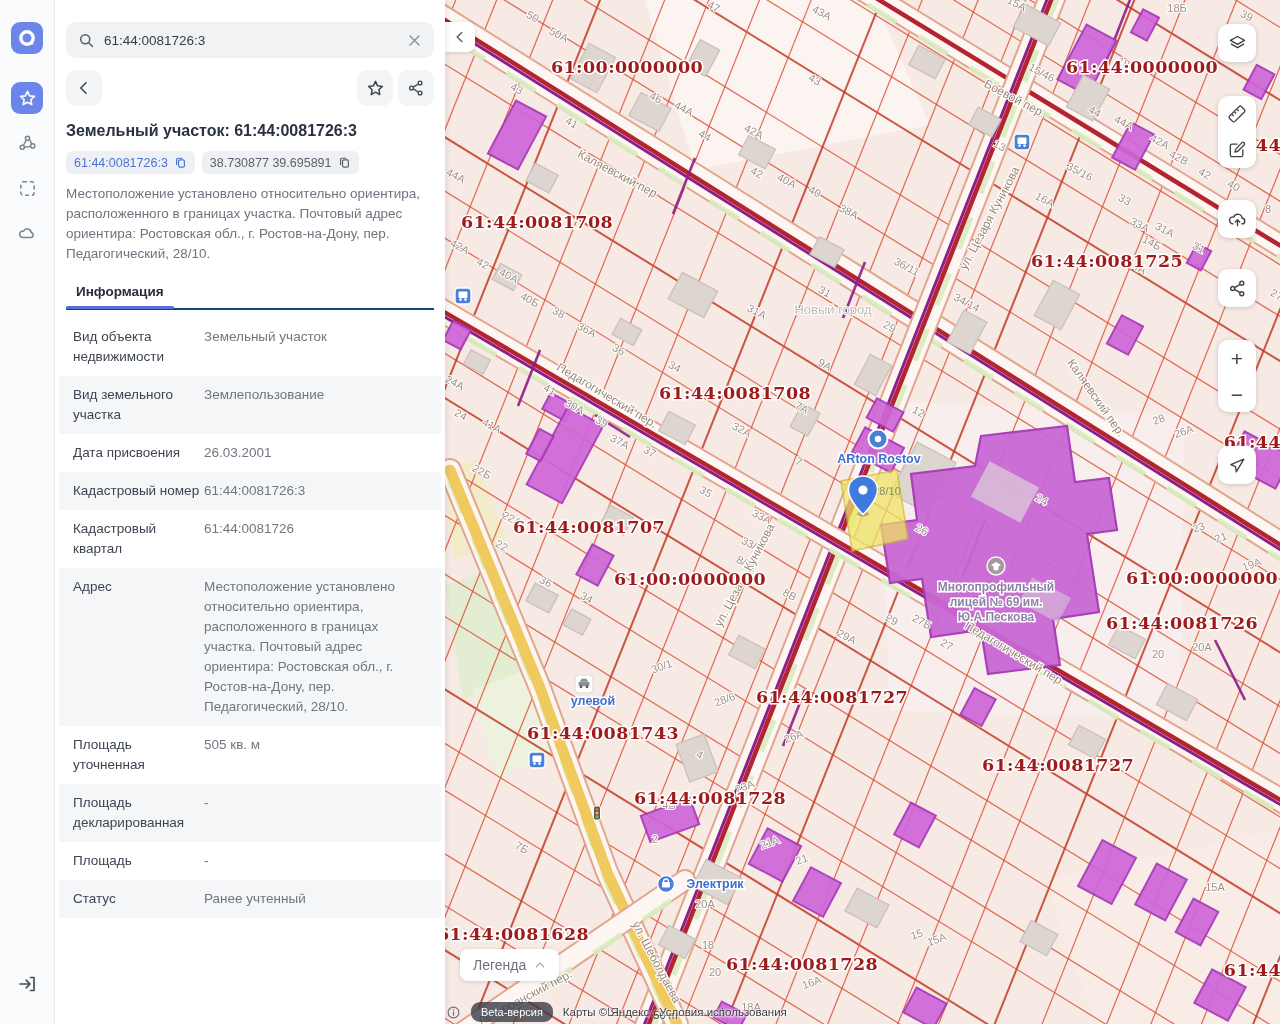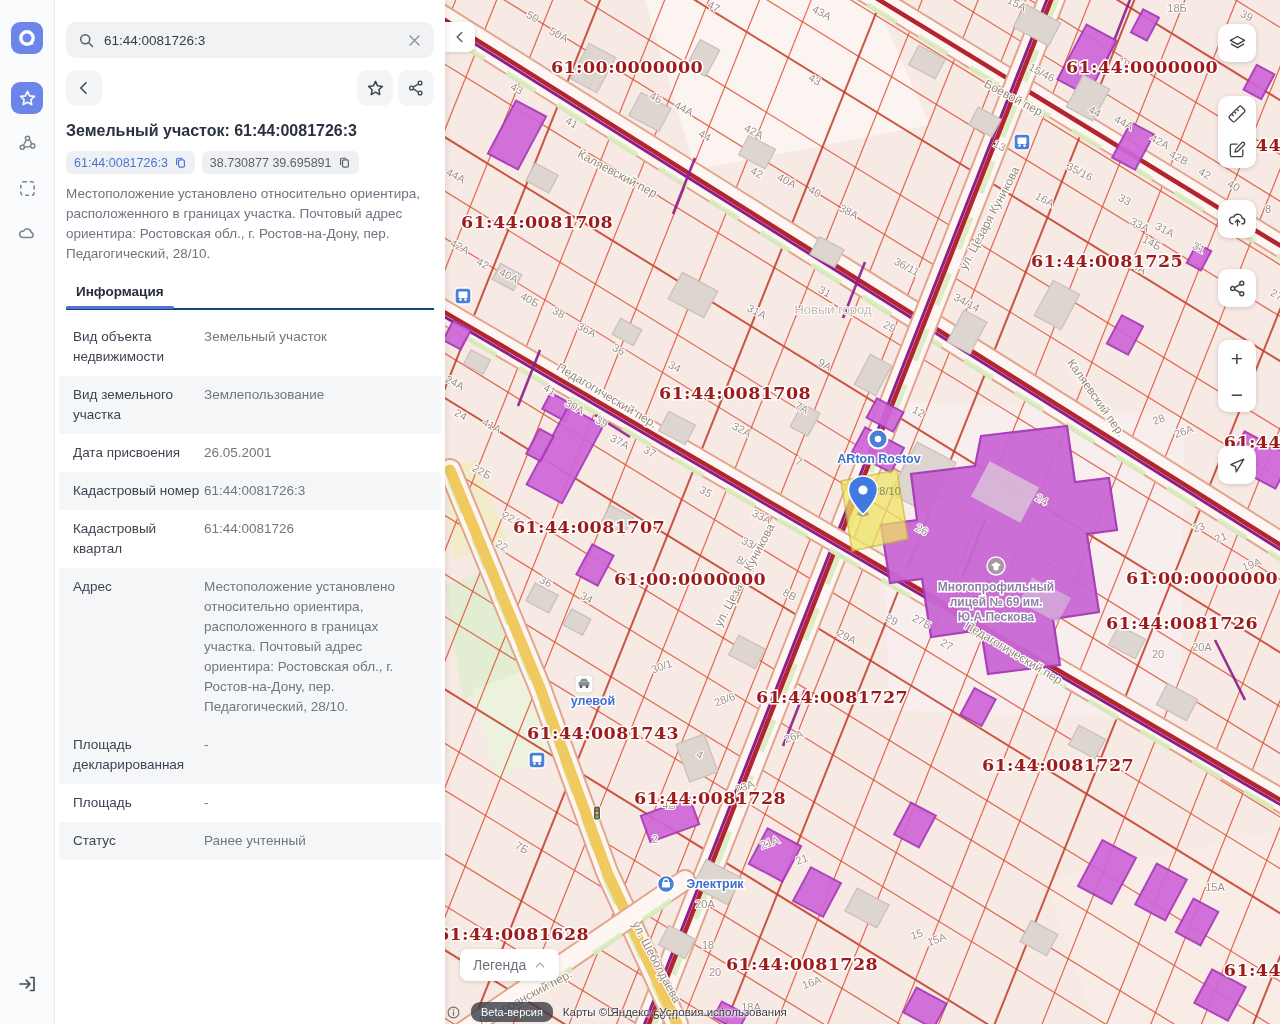--- a/index.html
+++ b/index.html
@@ -196,33 +196,37 @@
         <div class="irow">
           <div class="lbl">Вид объекта недвижимости</div>
           <div class="val">Земельный участок</div>
         </div>
         <div class="irow alt">
           <div class="lbl">Вид земельного участка</div>
           <div class="val">Землепользование</div>
         </div>
         <div class="irow">
           <div class="lbl">Дата присвоения</div>
-          <div class="val">26.05.2001</div>
+          <div class="val">26.03.2001</div>
         </div>
         <div class="irow alt">
           <div class="lbl">Кадастровый номер</div>
           <div class="val">61:44:0081726:3</div>
         </div>
         <div class="irow">
           <div class="lbl">Кадастровый квартал</div>
           <div class="val">61:44:0081726</div>
         </div>
         <div class="irow alt">
           <div class="lbl">Адрес</div>
           <div class="val">Местоположение установлено относительно ориентира, расположенного в границах участка. Почтовый адрес ориентира: Ростовская обл., г. Ростов-на-Дону, пер. Педагогический, 28/10.</div>
+        </div>
+        <div class="irow">
+          <div class="lbl">Площадь уточненная</div>
+          <div class="val">505 кв. м</div>
         </div>
         <div class="irow alt">
           <div class="lbl">Площадь декларированная</div>
           <div class="val">-</div>
         </div>
         <div class="irow">
           <div class="lbl">Площадь</div>
           <div class="val">-</div>
         </div>
         <div class="irow alt">

